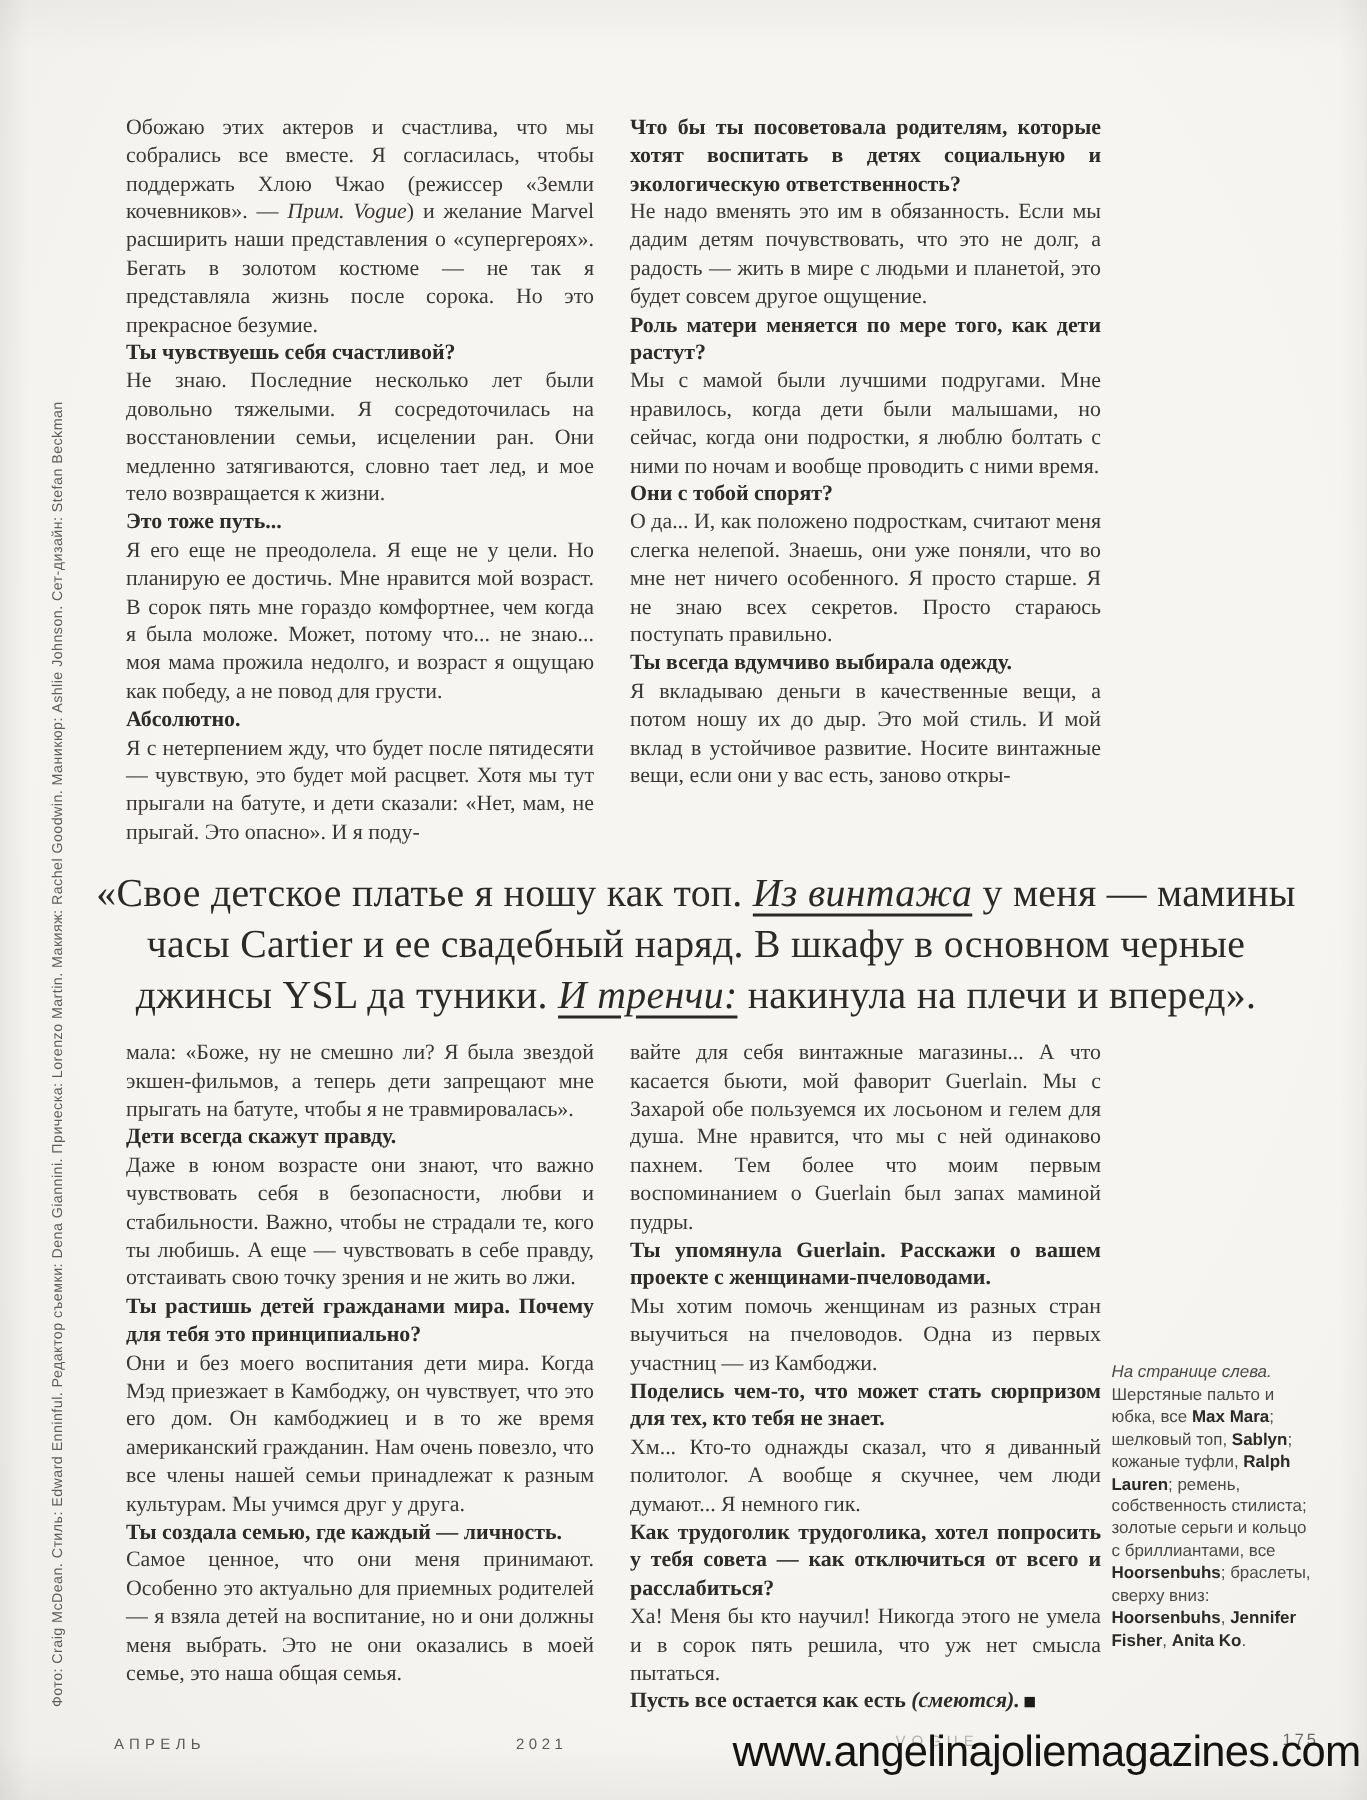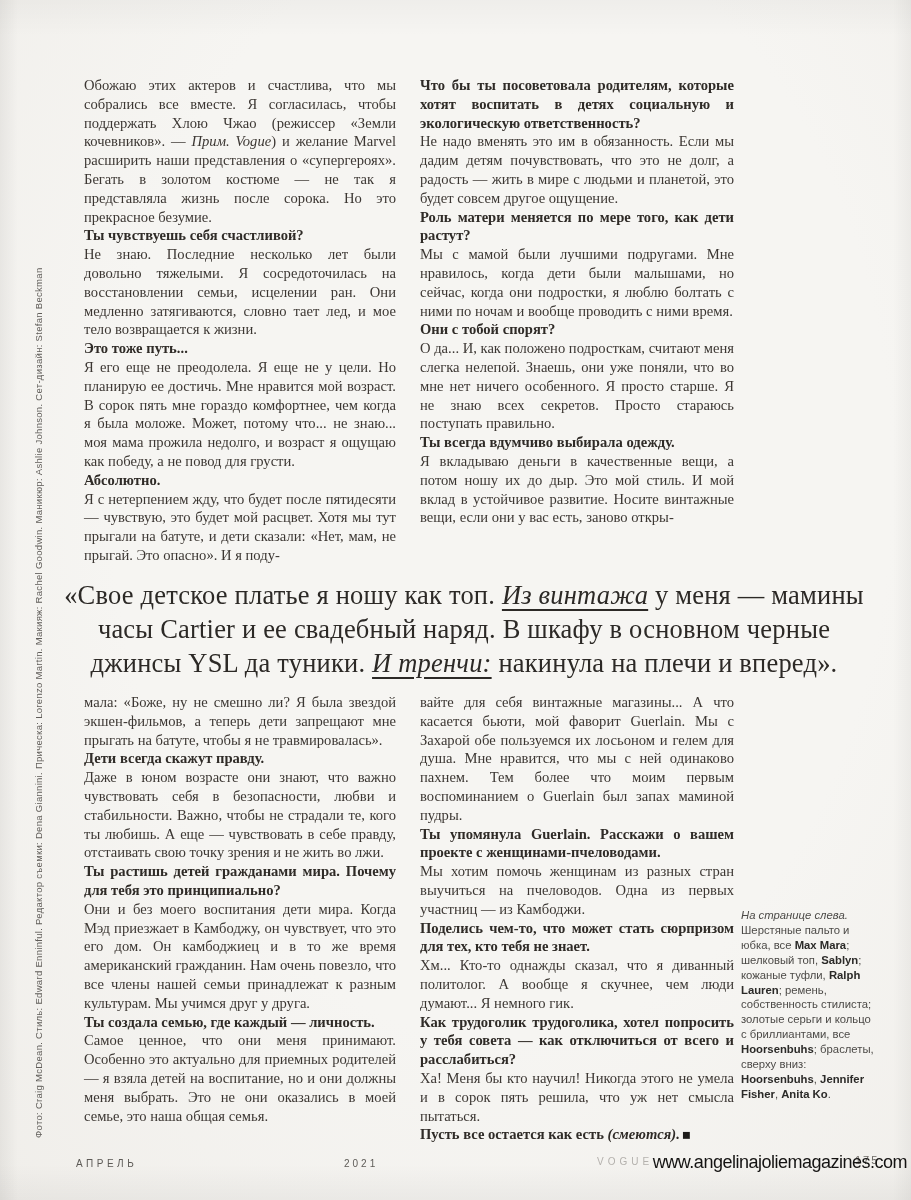--- a/index.html
+++ b/index.html
@@ -88,21 +88,21 @@
   }
   .footer-month{left:76px;top:1158px;letter-spacing:3.5px;}
   .footer-year{left:344px;top:1158px;letter-spacing:3px;}
   .footer-magazine{left:597px;top:1156px;letter-spacing:4px;color:#b4b1ad;}
   .footer-page{left:855px;top:1154px;font-size:11px;letter-spacing:2px;color:#6b6864;}
   
   .watermark{
     position:absolute;
     right:4px;top:1152px;
     font-family:"Liberation Sans", sans-serif;
-    font-size:18px;
+    font-size:29px;
     letter-spacing:-.5px;
     color:#141312;
     z-index:5;
     margin-left:24px;
   }
   
   .edge-shade{
     position:absolute;inset:0;
     pointer-events:none;
     background:linear-gradient(90deg, rgba(0,0,0,.05) 0, rgba(0,0,0,0) 2%, rgba(0,0,0,0) 98%, rgba(0,0,0,.04) 100%),

